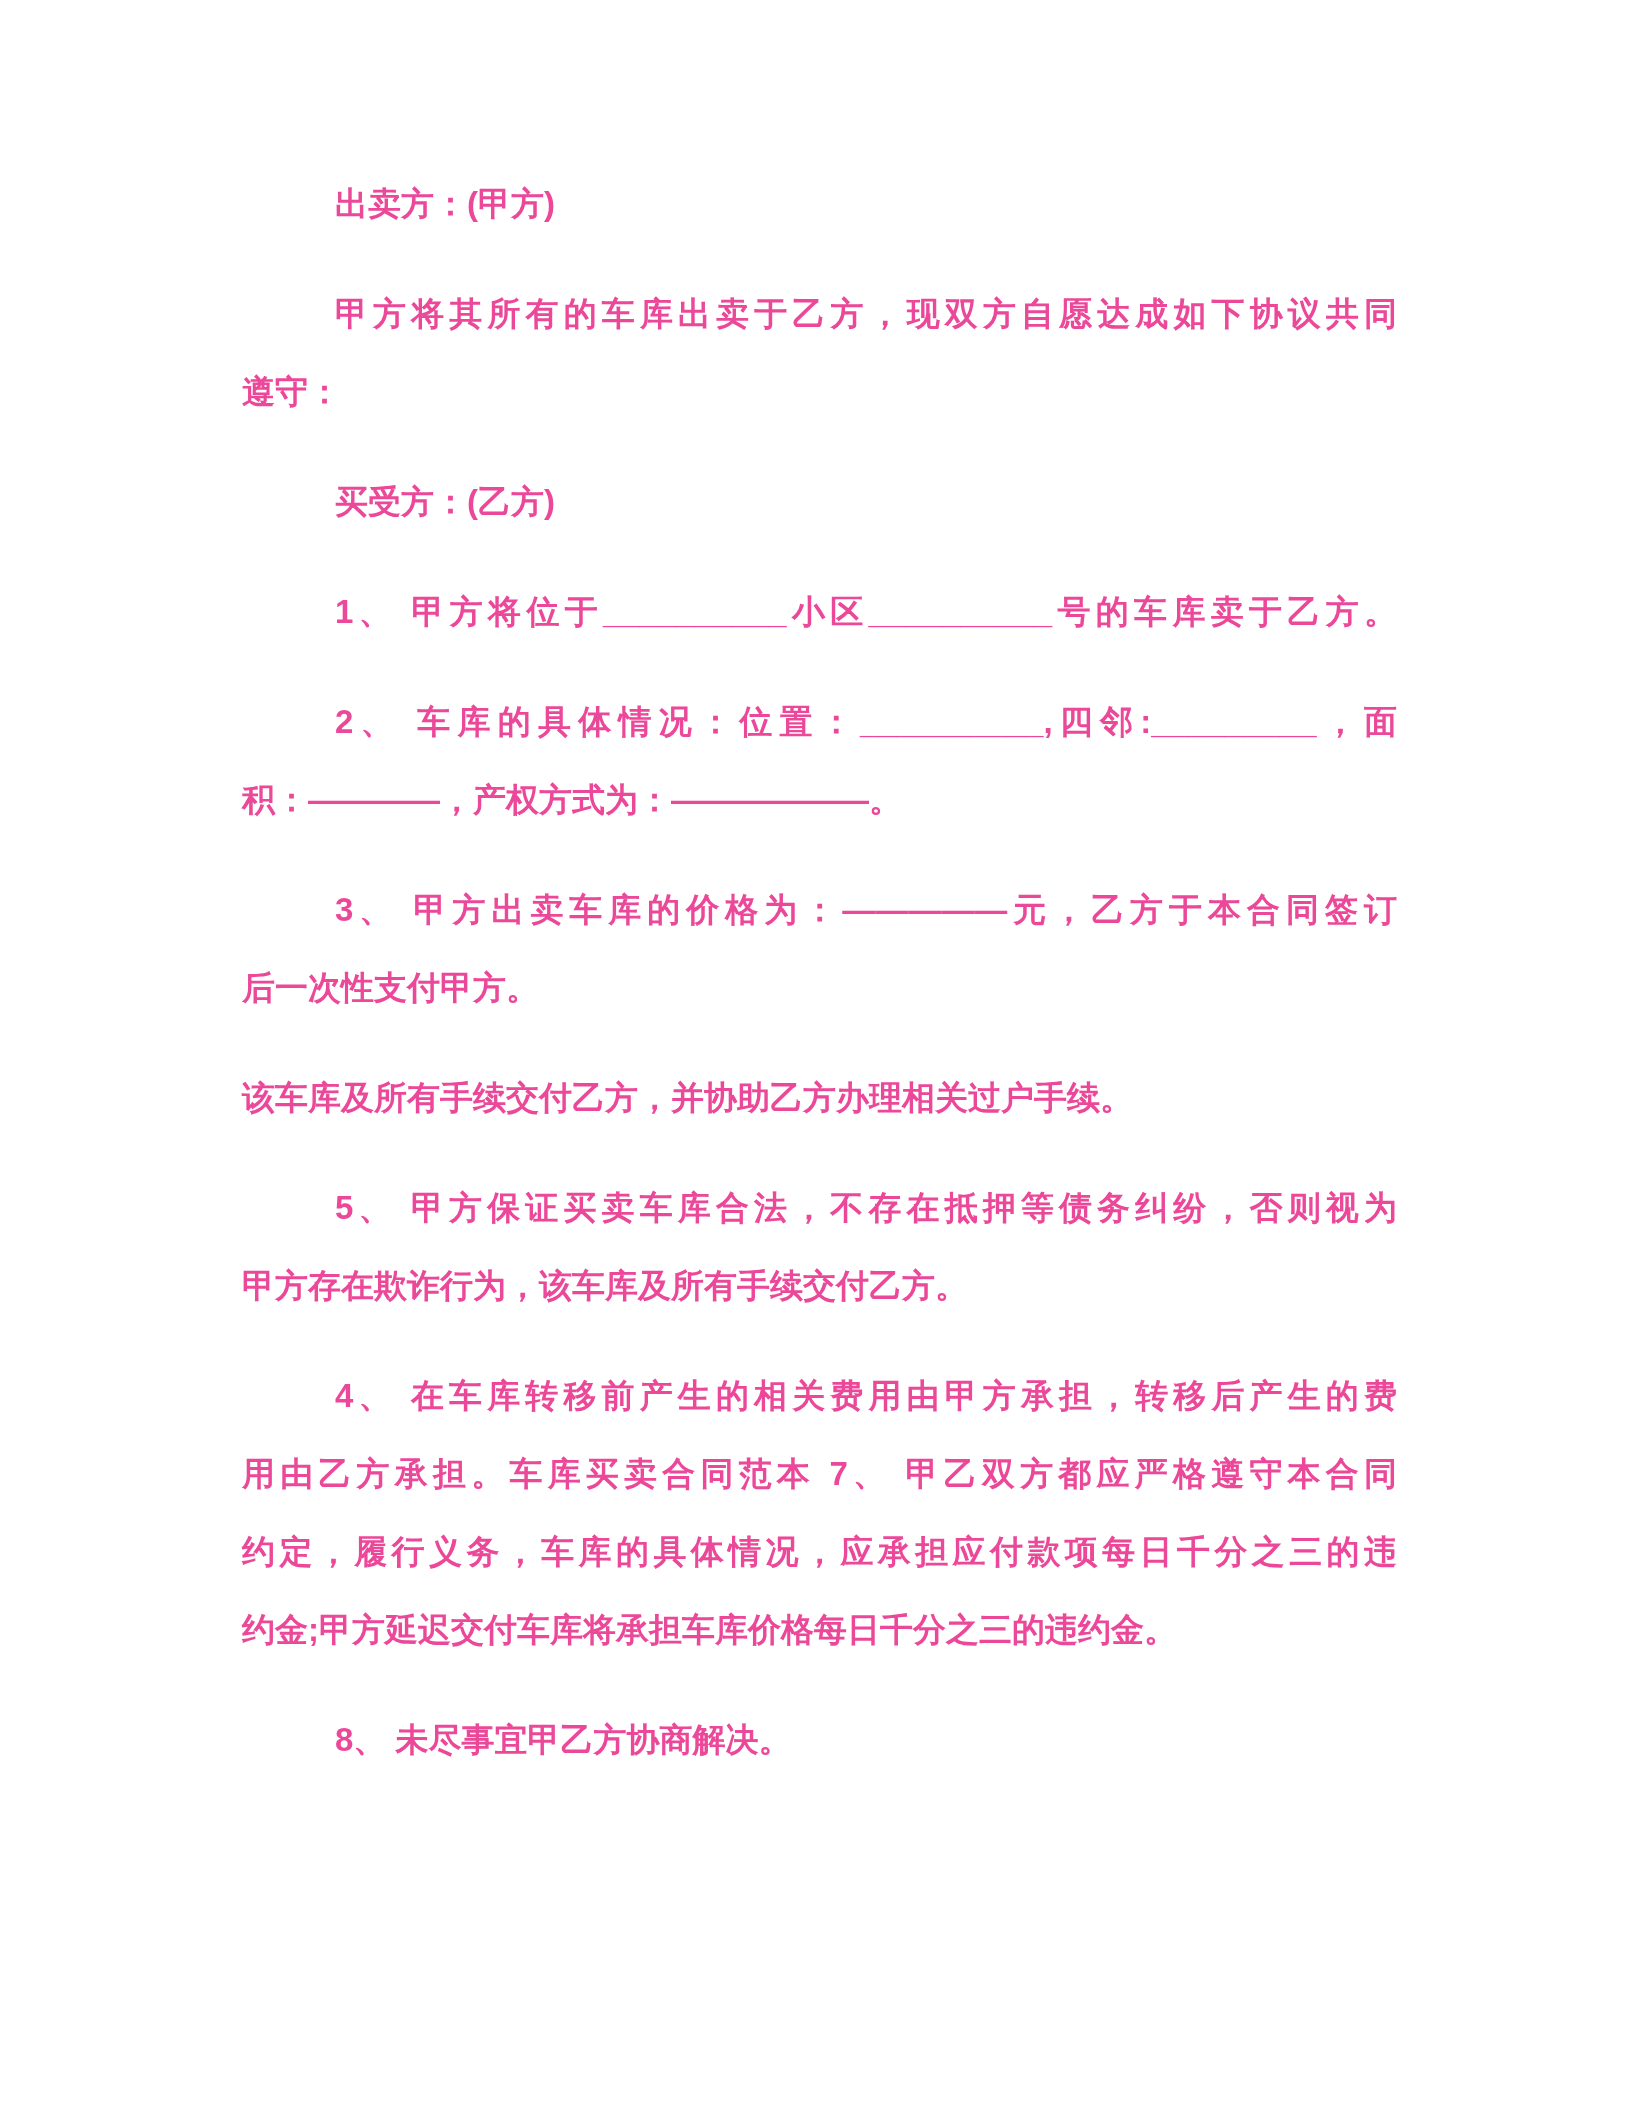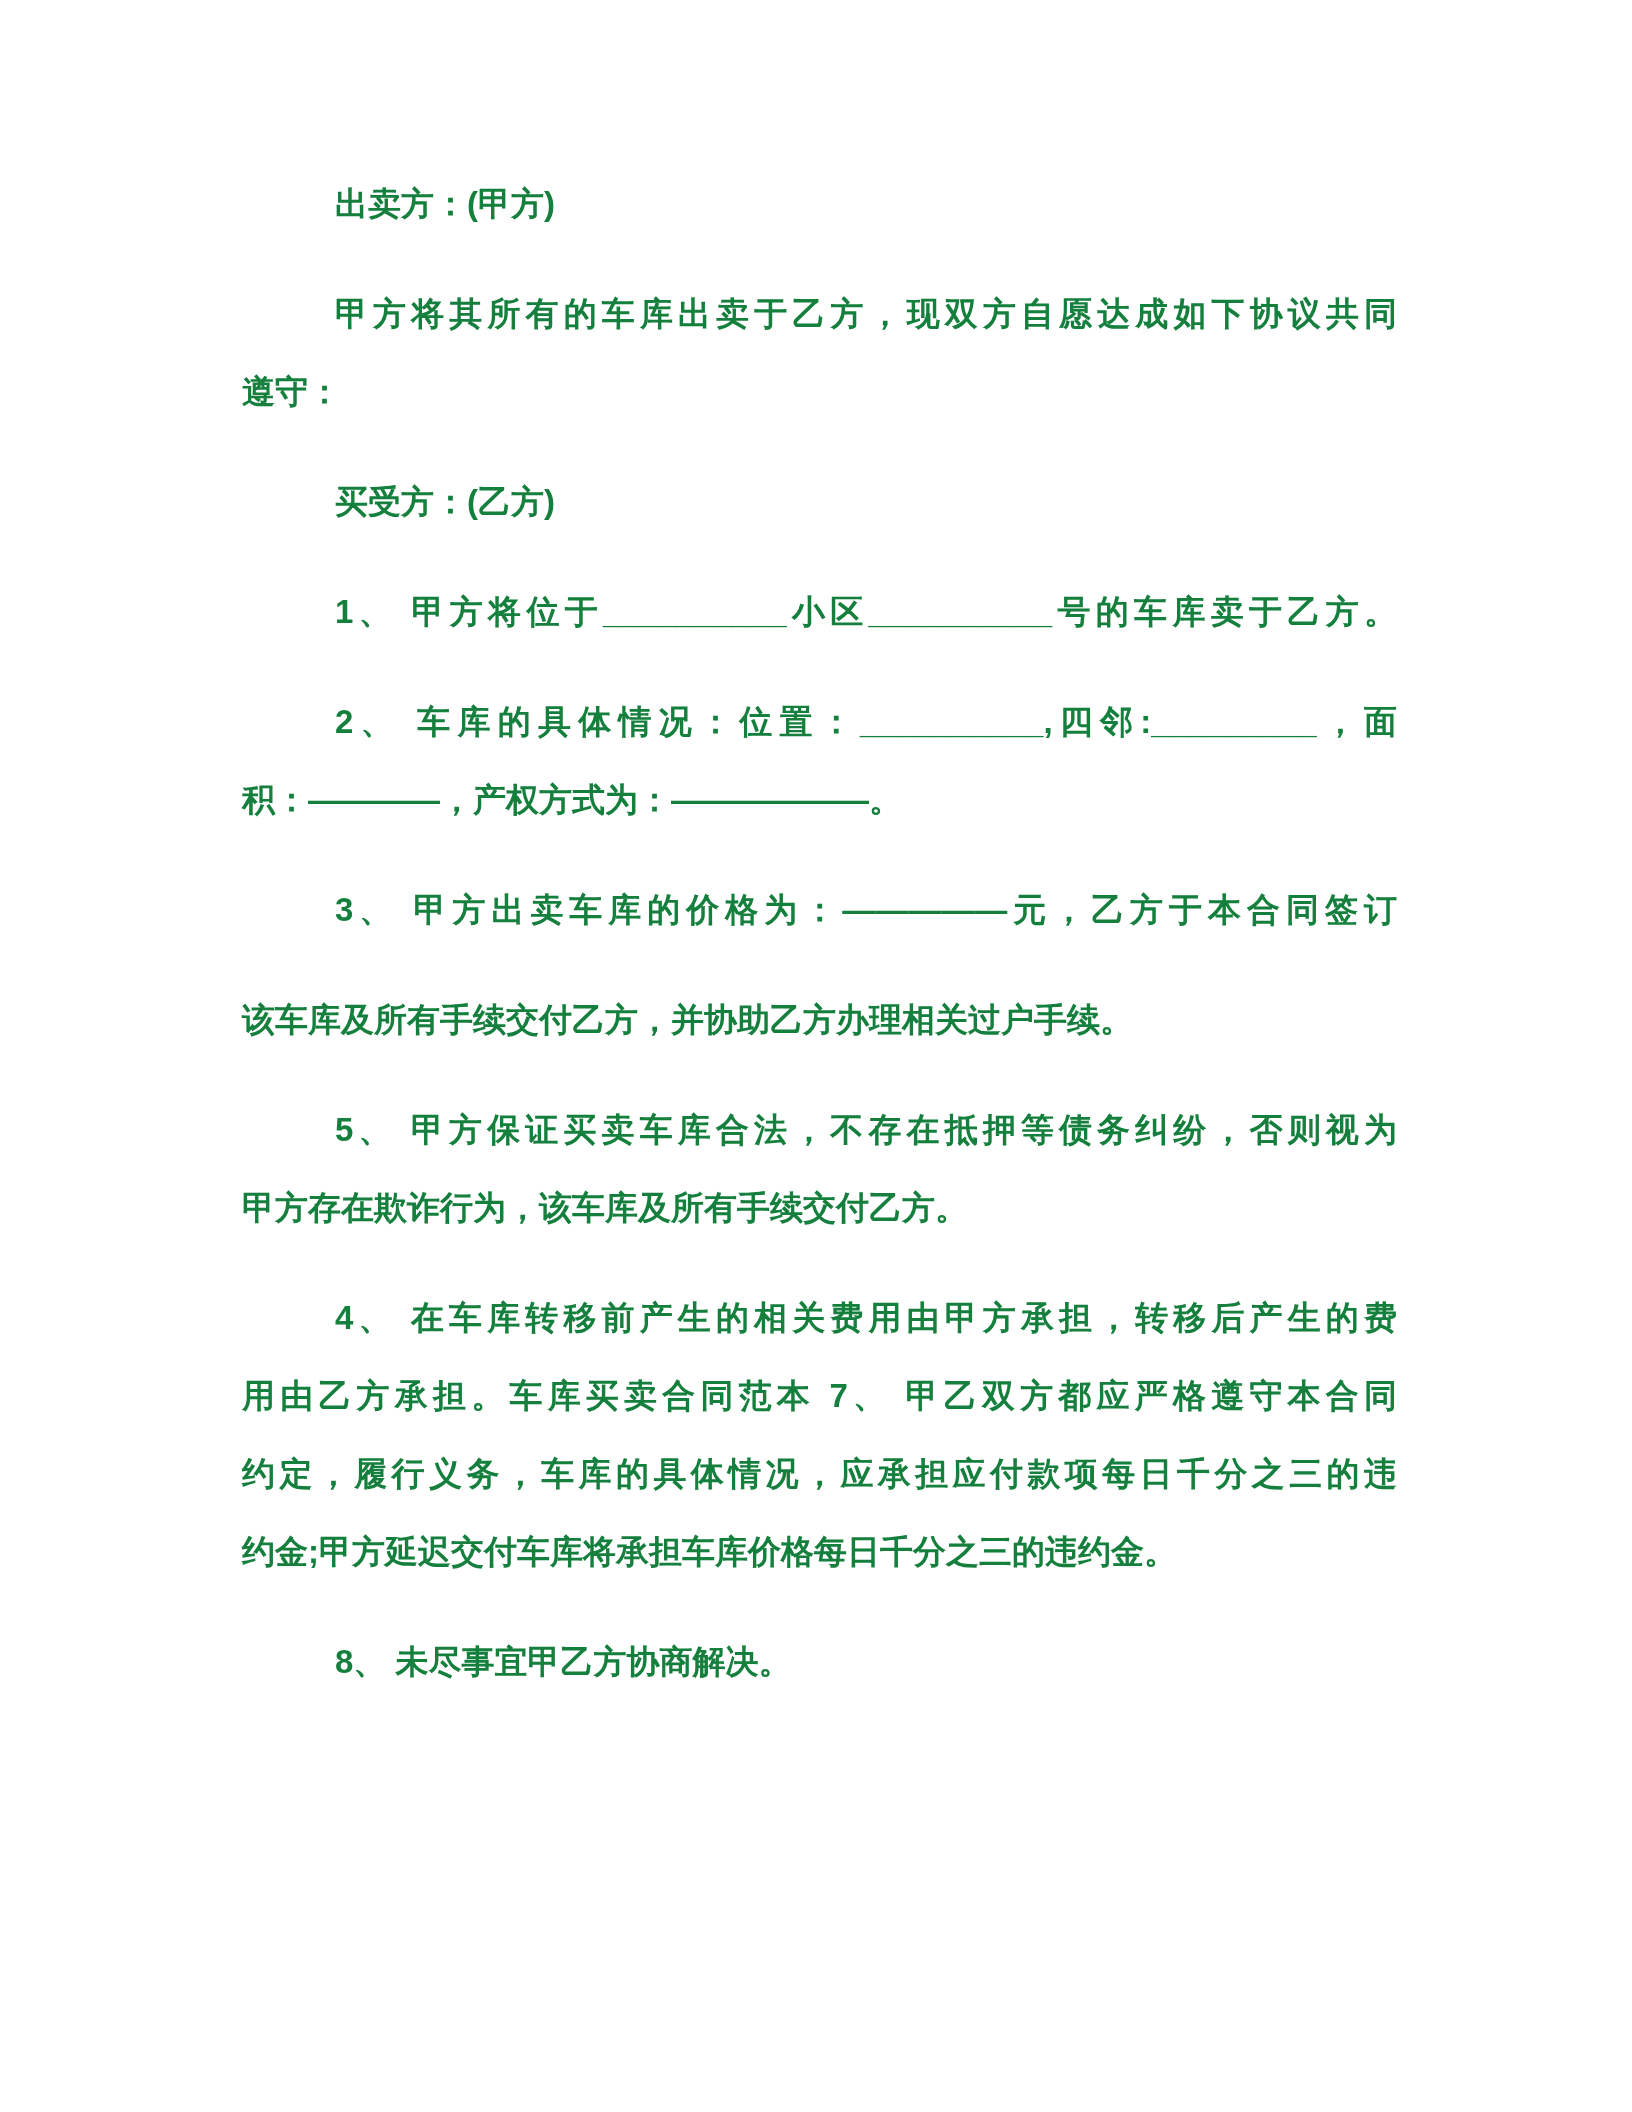--- a/index.html
+++ b/index.html
@@ -18,21 +18,21 @@
   .page {
     position: absolute;
     inset: 0;
     background: #ffffff;
   }
   .content {
     position: absolute;
     left: 242px;
     top: 165px;
     width: 1155px;
-    color: #15803d;
+    color: #ec4899;
     font-size: 33px;
     line-height: 78px;
     font-weight: 700;
     letter-spacing: 0;
   }
   .para {
     margin: 0 0 32px 0;
   }
   .line {
     text-align: left;
@@ -65,20 +65,21 @@
       </div>
       <div class="para">
         <div class="line first fill">1、 甲方将位于__________小区__________号的车库卖于乙方。</div>
       </div>
       <div class="para">
         <div class="line first fill">2、 车库的具体情况：位置：__________,四邻:_________，面</div>
         <div class="line">积：————，产权方式为：——————。</div>
       </div>
       <div class="para">
         <div class="line first fill">3、 甲方出卖车库的价格为：—————元，乙方于本合同签订</div>
+        <div class="line">后一次性支付甲方。</div>
       </div>
       <div class="para">
         <div class="line">该车库及所有手续交付乙方，并协助乙方办理相关过户手续。</div>
       </div>
       <div class="para">
         <div class="line first fill">5、 甲方保证买卖车库合法，不存在抵押等债务纠纷，否则视为</div>
         <div class="line">甲方存在欺诈行为，该车库及所有手续交付乙方。</div>
       </div>
       <div class="para">
         <div class="line first fill">4、 在车库转移前产生的相关费用由甲方承担，转移后产生的费</div>

